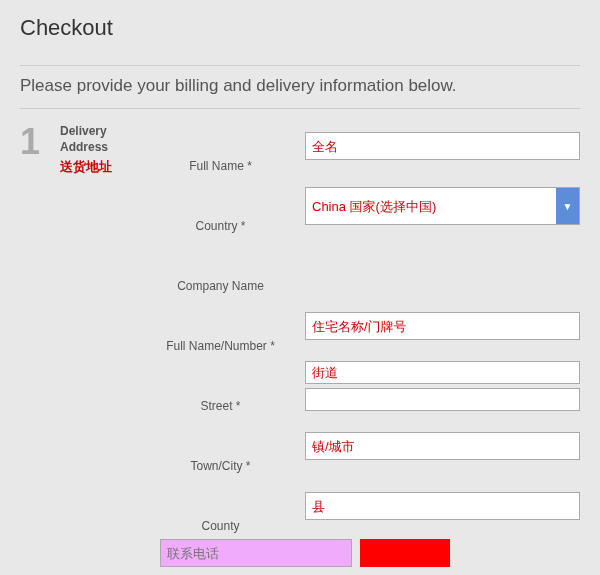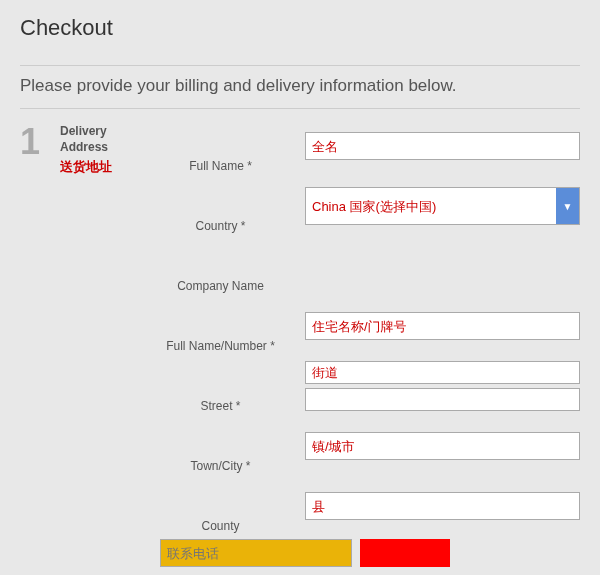--- a/index.html
+++ b/index.html
@@ -162,21 +162,21 @@
     .contact-row {
       display: flex;
       align-items: center;
       gap: 8px;
       flex: 1;
       max-width: 290px;
     }
     .contact-input {
       height: 28px;
       border: 1px solid #aaa;
-      background: #eab308;
+      background: #f0abfc;
       padding: 3px 6px;
       font-size: 13px;
       color: #cc0000;
       outline: none;
       flex: 1;
     }
     .contact-btn {
       height: 28px;
       background: #ff0000;
       border: none;

